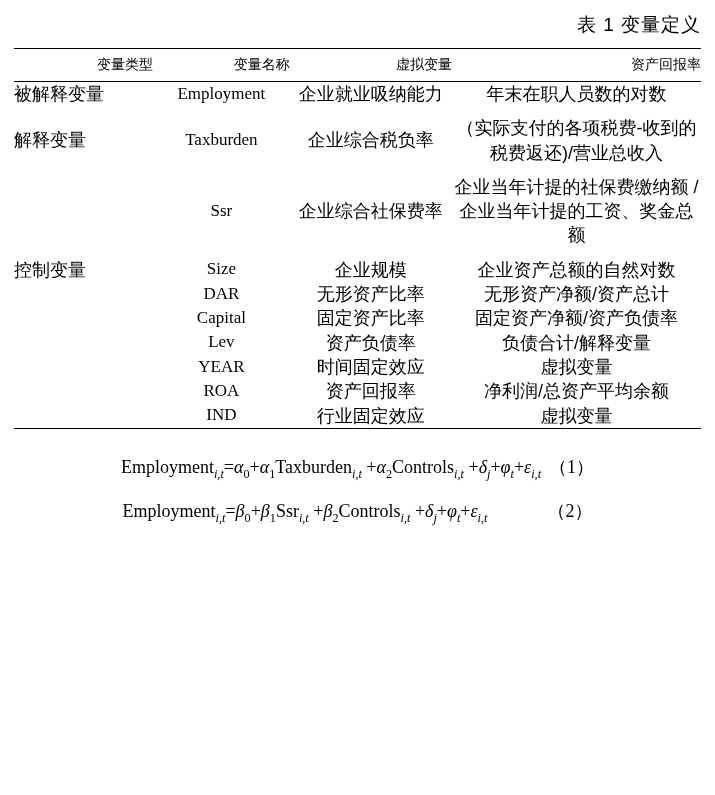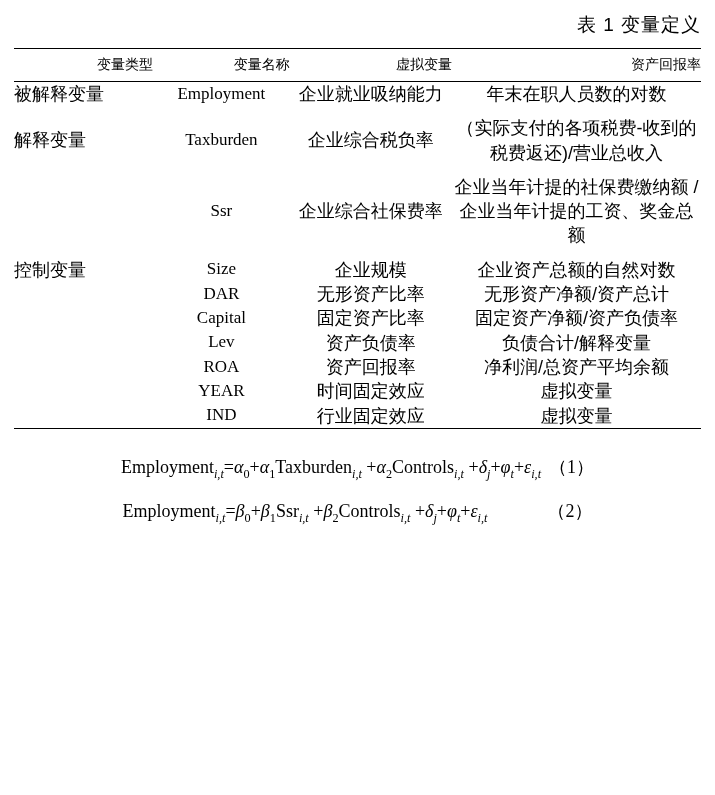--- a/index.html
+++ b/index.html
@@ -185,29 +185,29 @@
         <td class="name-cn">固定资产净额/资产负债率</td>
       </tr>
       <tr>
         <td class="cat"></td>
         <td class="name">Lev</td>
         <td class="name-cn">资产负债率</td>
         <td class="name-cn">负债合计/解释变量</td>
       </tr>
       <tr>
         <td class="cat"></td>
+        <td class="name">YEAR</td>
+        <td class="name-cn">时间固定效应</td>
+        <td class="name-cn">虚拟变量</td>
+      </tr>
+      <tr>
+        <td class="cat"></td>
         <td class="name">ROA</td>
         <td class="name-cn">资产回报率</td>
         <td class="name-cn">净利润/总资产平均余额</td>
-      </tr>
-      <tr>
-        <td class="cat"></td>
-        <td class="name">YEAR</td>
-        <td class="name-cn">时间固定效应</td>
-        <td class="name-cn">虚拟变量</td>
       </tr>
       <tr class="bottom-rule">
         <td class="cat"></td>
         <td class="name">IND</td>
         <td class="name-cn">行业固定效应</td>
         <td class="name-cn">虚拟变量</td>
       </tr>
     </tbody>
   </table>
 

